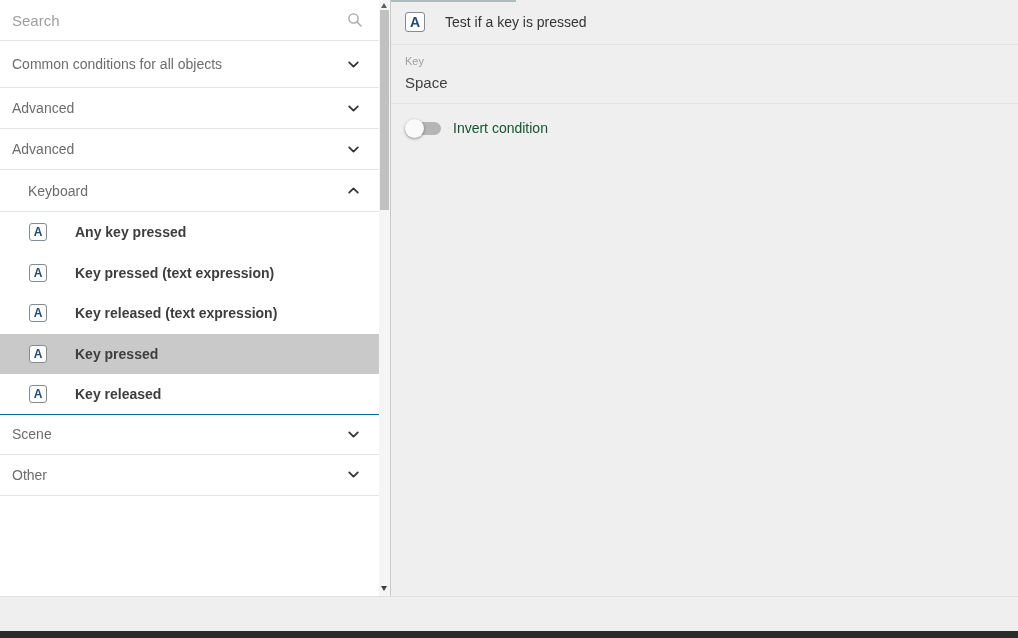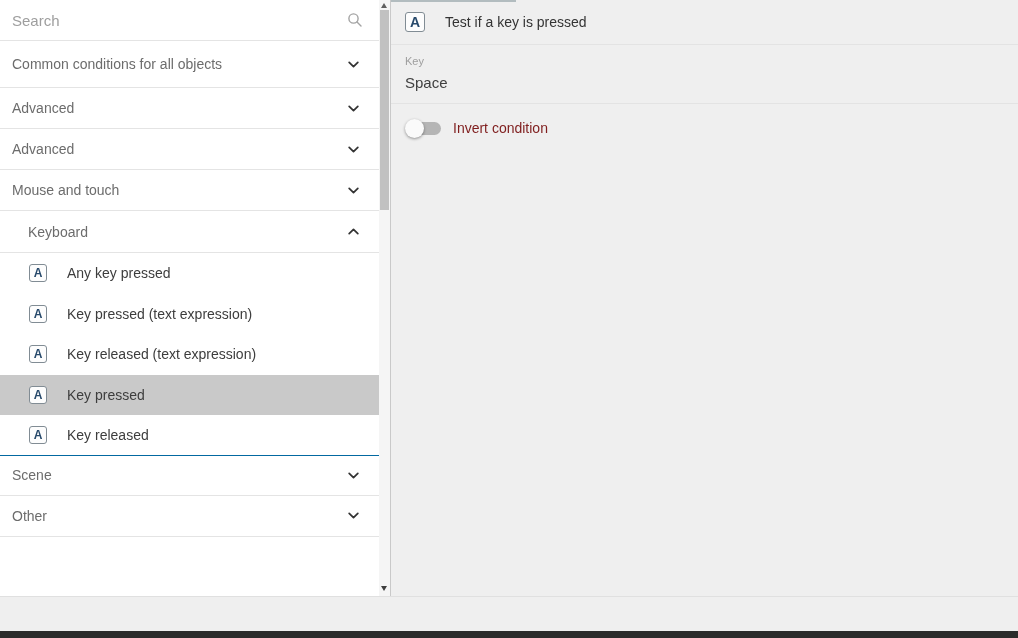--- a/index.html
+++ b/index.html
@@ -30,21 +30,21 @@
     background:#fff;
   }
   .cat-row.tall { height:47px; min-height:47px; }
   .cat-row.kb   { height:42px; min-height:42px;padding-left:28px; }
   .cat-row.btop { border-top:1px solid #0369a1; margin-top:-1px; }
   .item-row {
     height:40.5px; min-height:40.5px; display:flex; align-items:center;
     padding-left:29px; font-size:14px; color:#3d3d3d; cursor:pointer; background:#fff;
   }
   .item-row.selected { background:#c9c9c9; }
-  .item-label { margin-left:20px; }
+  .item-label { margin-left:28px;font-weight:bold; }
   .key-icon {
     width:18px; height:18px; border:1px solid #818c94; border-radius:3px;
     background:#fdfdfd; color:#27496b; font-weight:bold; font-size:12px;
     display:flex; align-items:center; justify-content:center; flex-shrink:0;
     line-height:1;
   }
   .partial-row { flex:1; background:#fff; }
 
   
   .scrollbar {
@@ -82,21 +82,21 @@
   .toggle-row { display:flex; align-items:center; padding:14px; }
   .switch { position:relative; width:37px; height:20px; cursor:pointer; flex-shrink:0; }
   .switch-track {
     position:absolute; left:2px; top:4px; width:34px; height:13px;
     border-radius:7px; background:#b5b5b5;
   }
   .switch-knob {
     position:absolute; left:0; top:1px; width:19px; height:19px; border-radius:50%;
     background:#fafafa; box-shadow:0 1px 3px rgba(0,0,0,0.4);
   }
-  .toggle-label { margin-left:11px; font-size:14px; color:#7f1d1d; }
+  .toggle-label { margin-left:11px; font-size:14px; color:#14532d; }
 
   
   .footer {
     position:absolute; left:0; top:596px; width:1018px; height:35px;
     background:#efefef; border-top:1px solid #e0e0e0;
   }
   .bottombar { position:absolute; left:0; top:631px; width:1018px; height:7px; background:#2b2b2b; }
 
   .chev { display:block; }
 </style>
@@ -138,28 +138,20 @@
 
     <div class="cat-row">
       <span>Advanced</span>
       <span>
         <svg class="chev" width="13" height="13" viewBox="0 0 12 12">
             <path d="M2 4 L6 8 L10 4" fill="none" stroke="#333" stroke-width="1.6" stroke-linecap="round" stroke-linejoin="round"></path>
           </svg>
       </span>
     </div>
 
-    <div class="cat-row">
-      <span>Mouse and touch</span>
-      <span>
-        <svg class="chev" width="13" height="13" viewBox="0 0 12 12">
-            <path d="M2 4 L6 8 L10 4" fill="none" stroke="#333" stroke-width="1.6" stroke-linecap="round" stroke-linejoin="round"></path>
-          </svg>
-      </span>
-    </div>
 
     <div class="cat-row kb">
       <span>Keyboard</span>
       <span>
         <svg class="chev" width="13" height="13" viewBox="0 0 12 12">
             <path d="M2 8 L6 4 L10 8" fill="none" stroke="#333" stroke-width="1.6" stroke-linecap="round" stroke-linejoin="round"></path>
           </svg>
       </span>
     </div>
 

